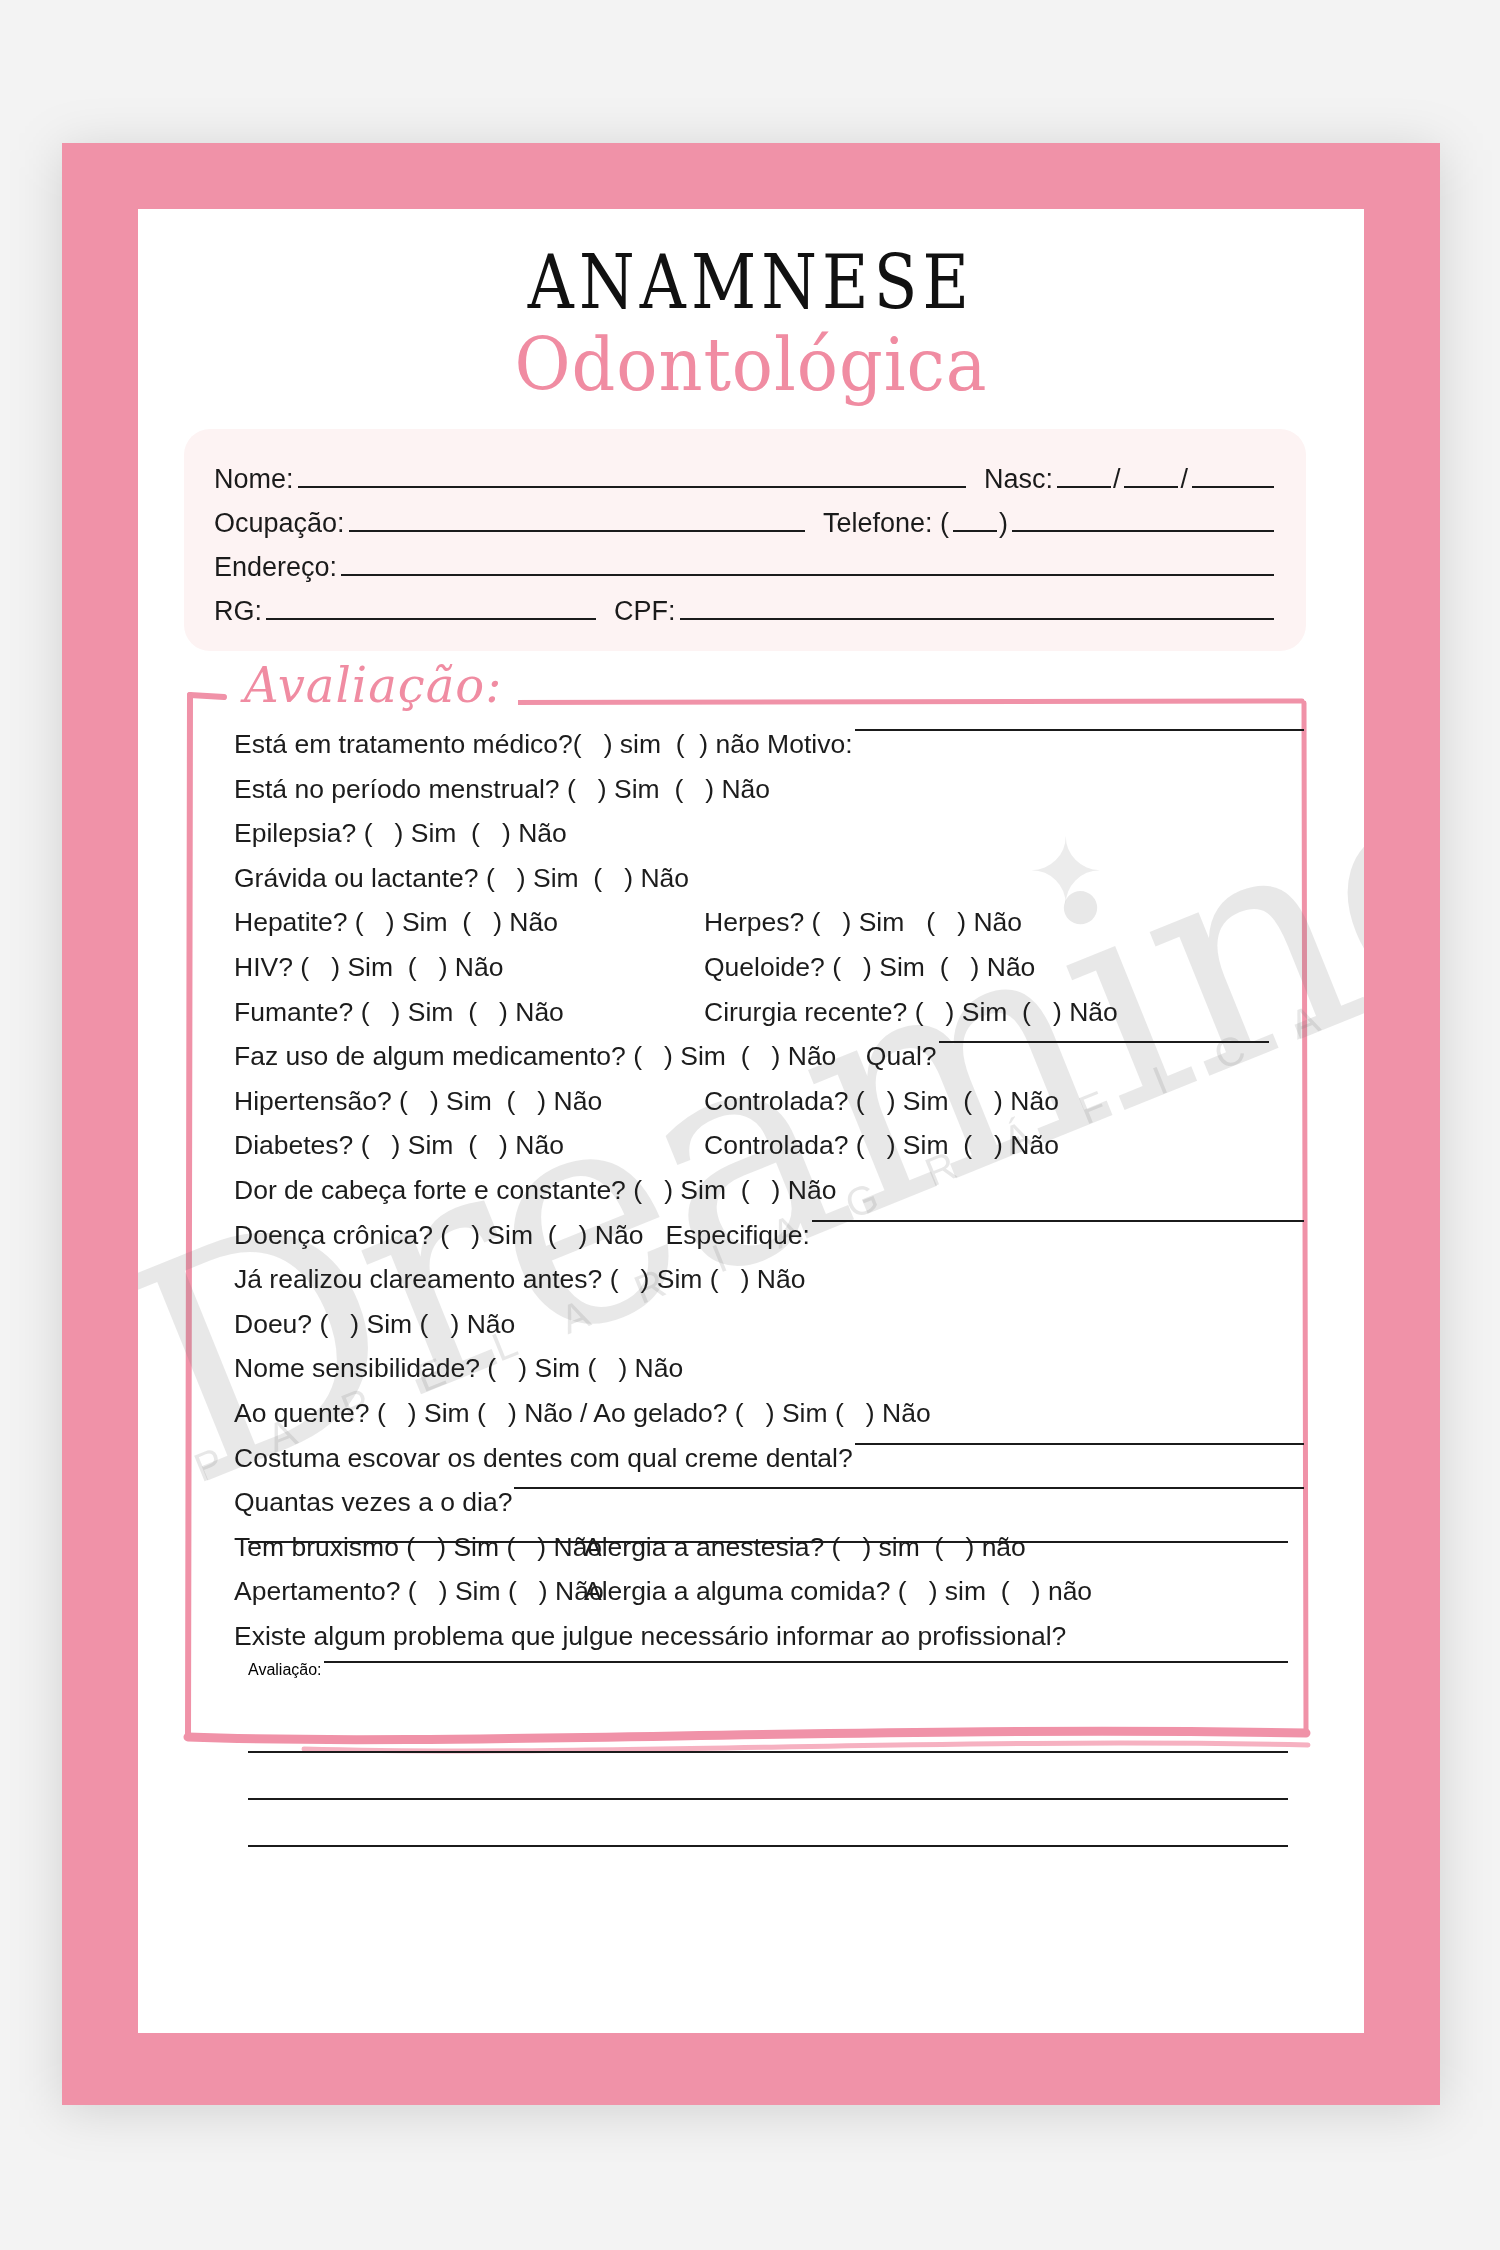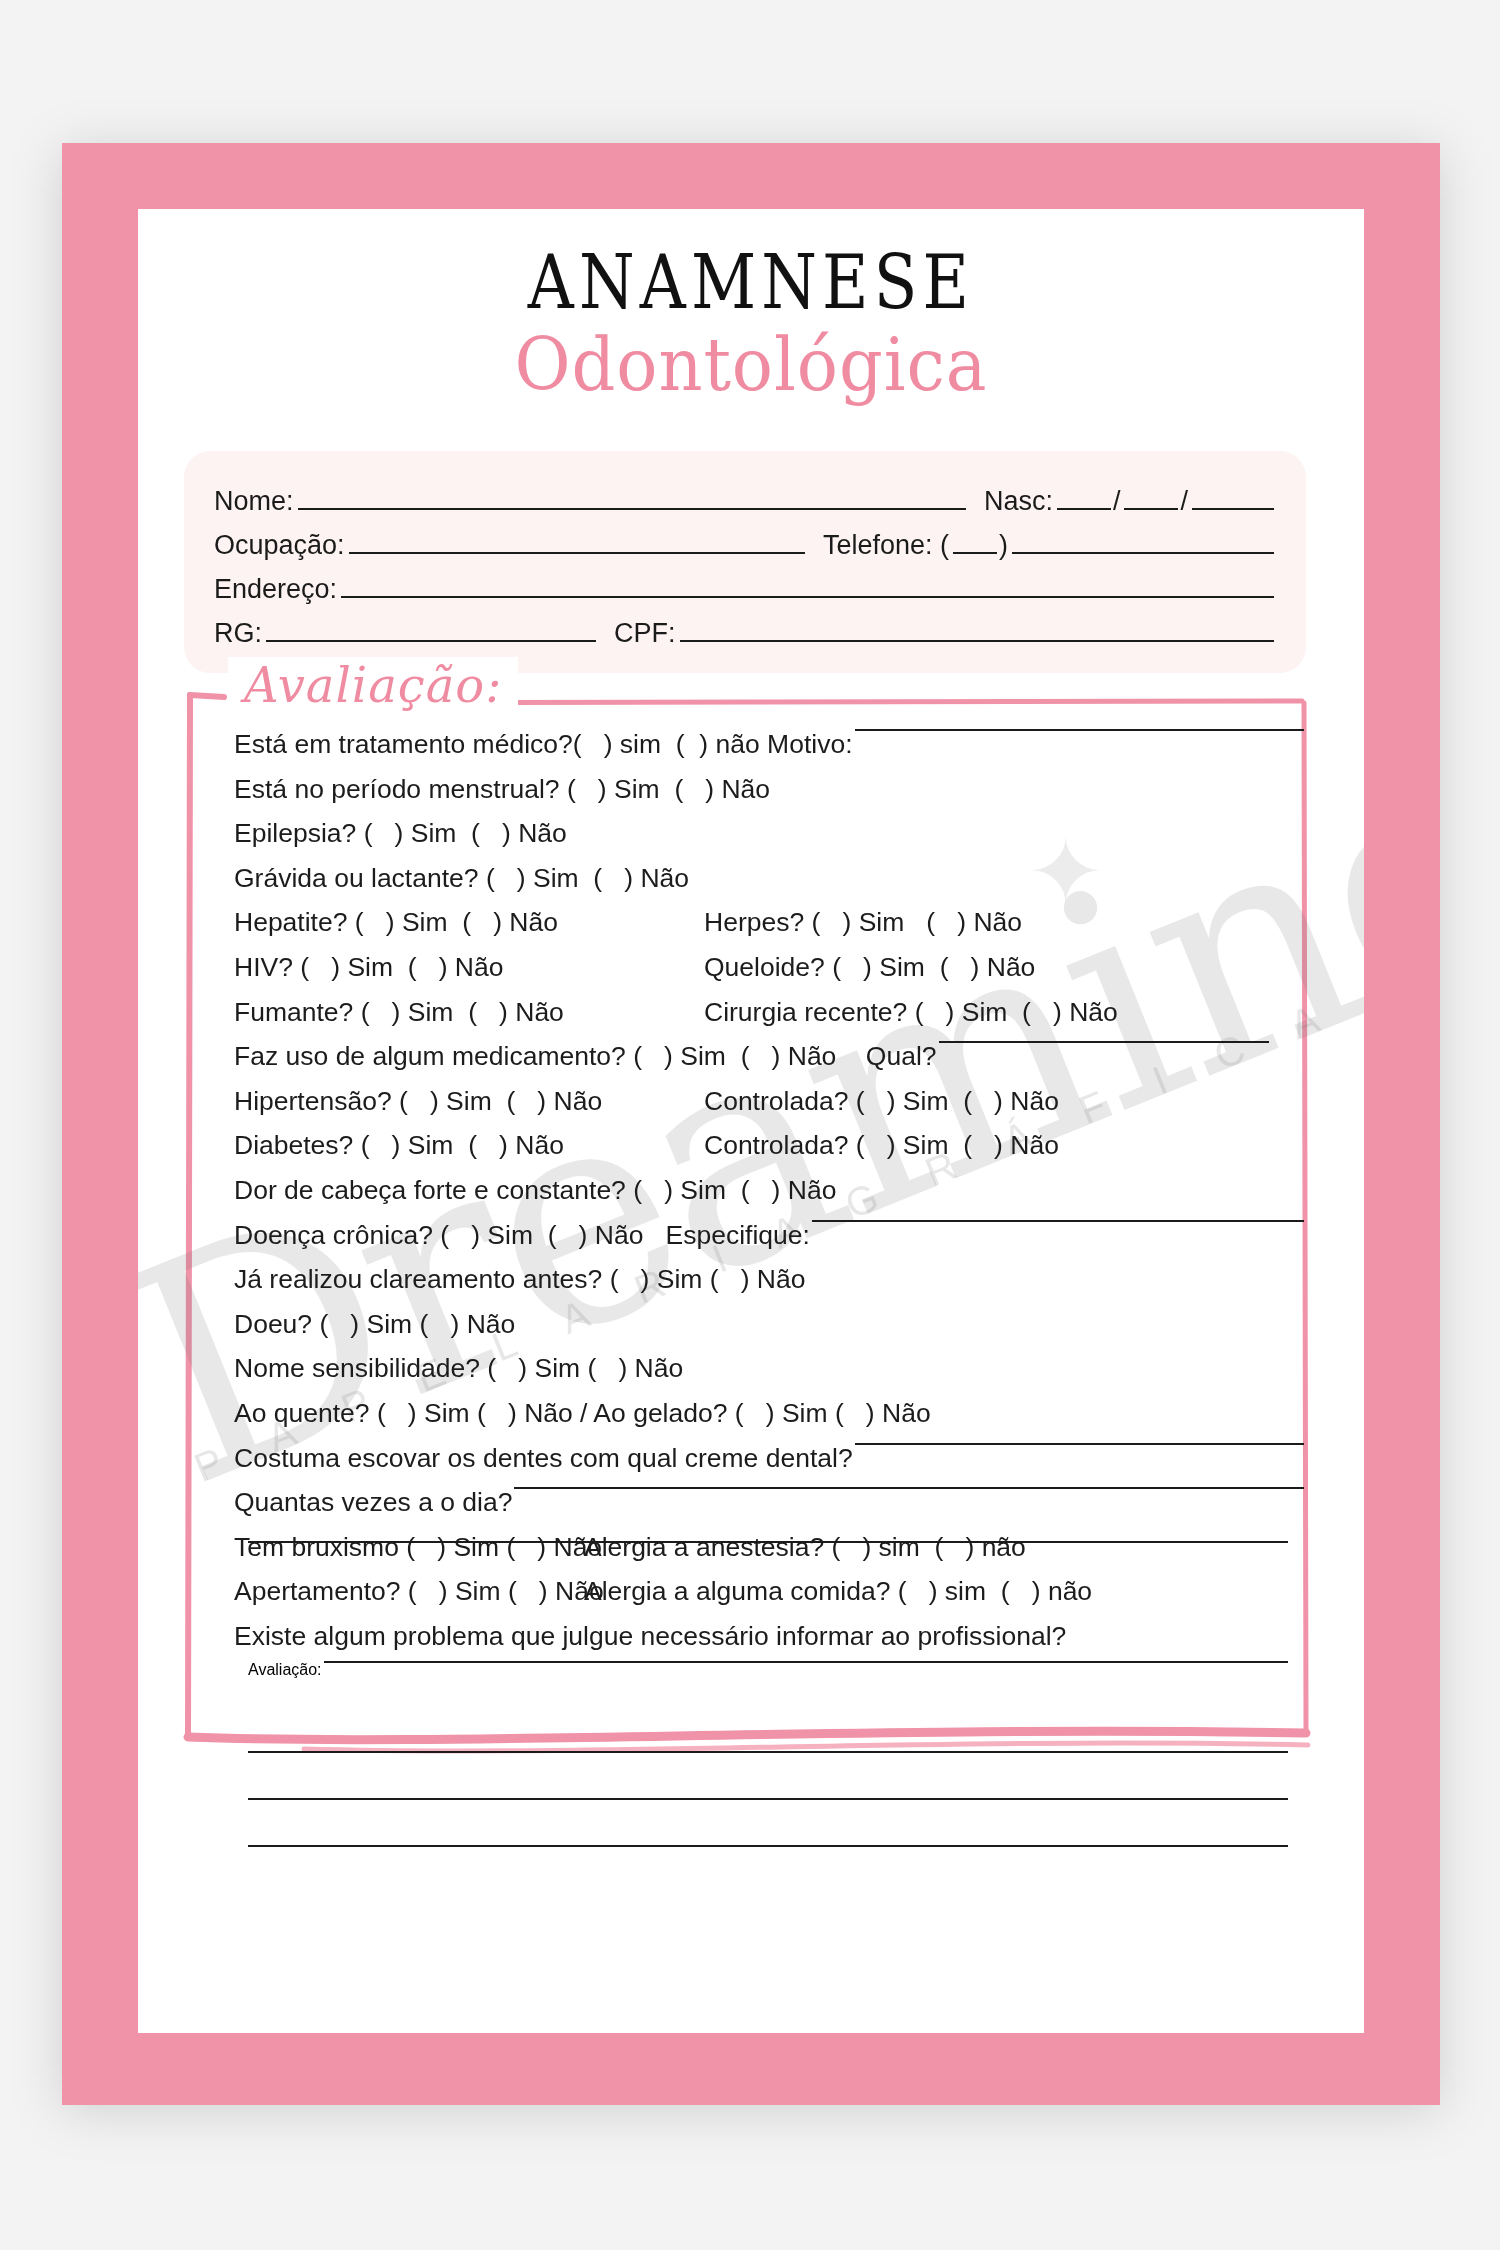--- a/index.html
+++ b/index.html
@@ -61,21 +61,21 @@
   .title-sub{
     position:absolute;left:0;right:0;top:120px;text-align:center;
     font-family:"DejaVu Serif", serif;
     font-size:72px;line-height:1;color:#f08ca2;
     letter-spacing:1px;font-weight:400;font-style:normal;
     transform:scaleX(.95);
   }
 
   
   .info-box{
-    position:absolute;left:46px;top:242px;width:1122px;
+    position:absolute;left:46px;top:220px;width:1122px;
     background:#fdf3f3;border-radius:26px;
     padding:22px 30px 24px 30px;box-sizing:border-box;
   }
   .info-row{display:flex;align-items:flex-end;font-size:27px;color:#1b1b1b;height:44px;}
   .lbl{white-space:nowrap;}
   .rule{flex:1;border-bottom:2px solid #1b1b1b;margin:0 2px 7px 4px;height:0;}
   .rule.fix{flex:none;}
   .gap{width:16px;flex:none;}
 
   

